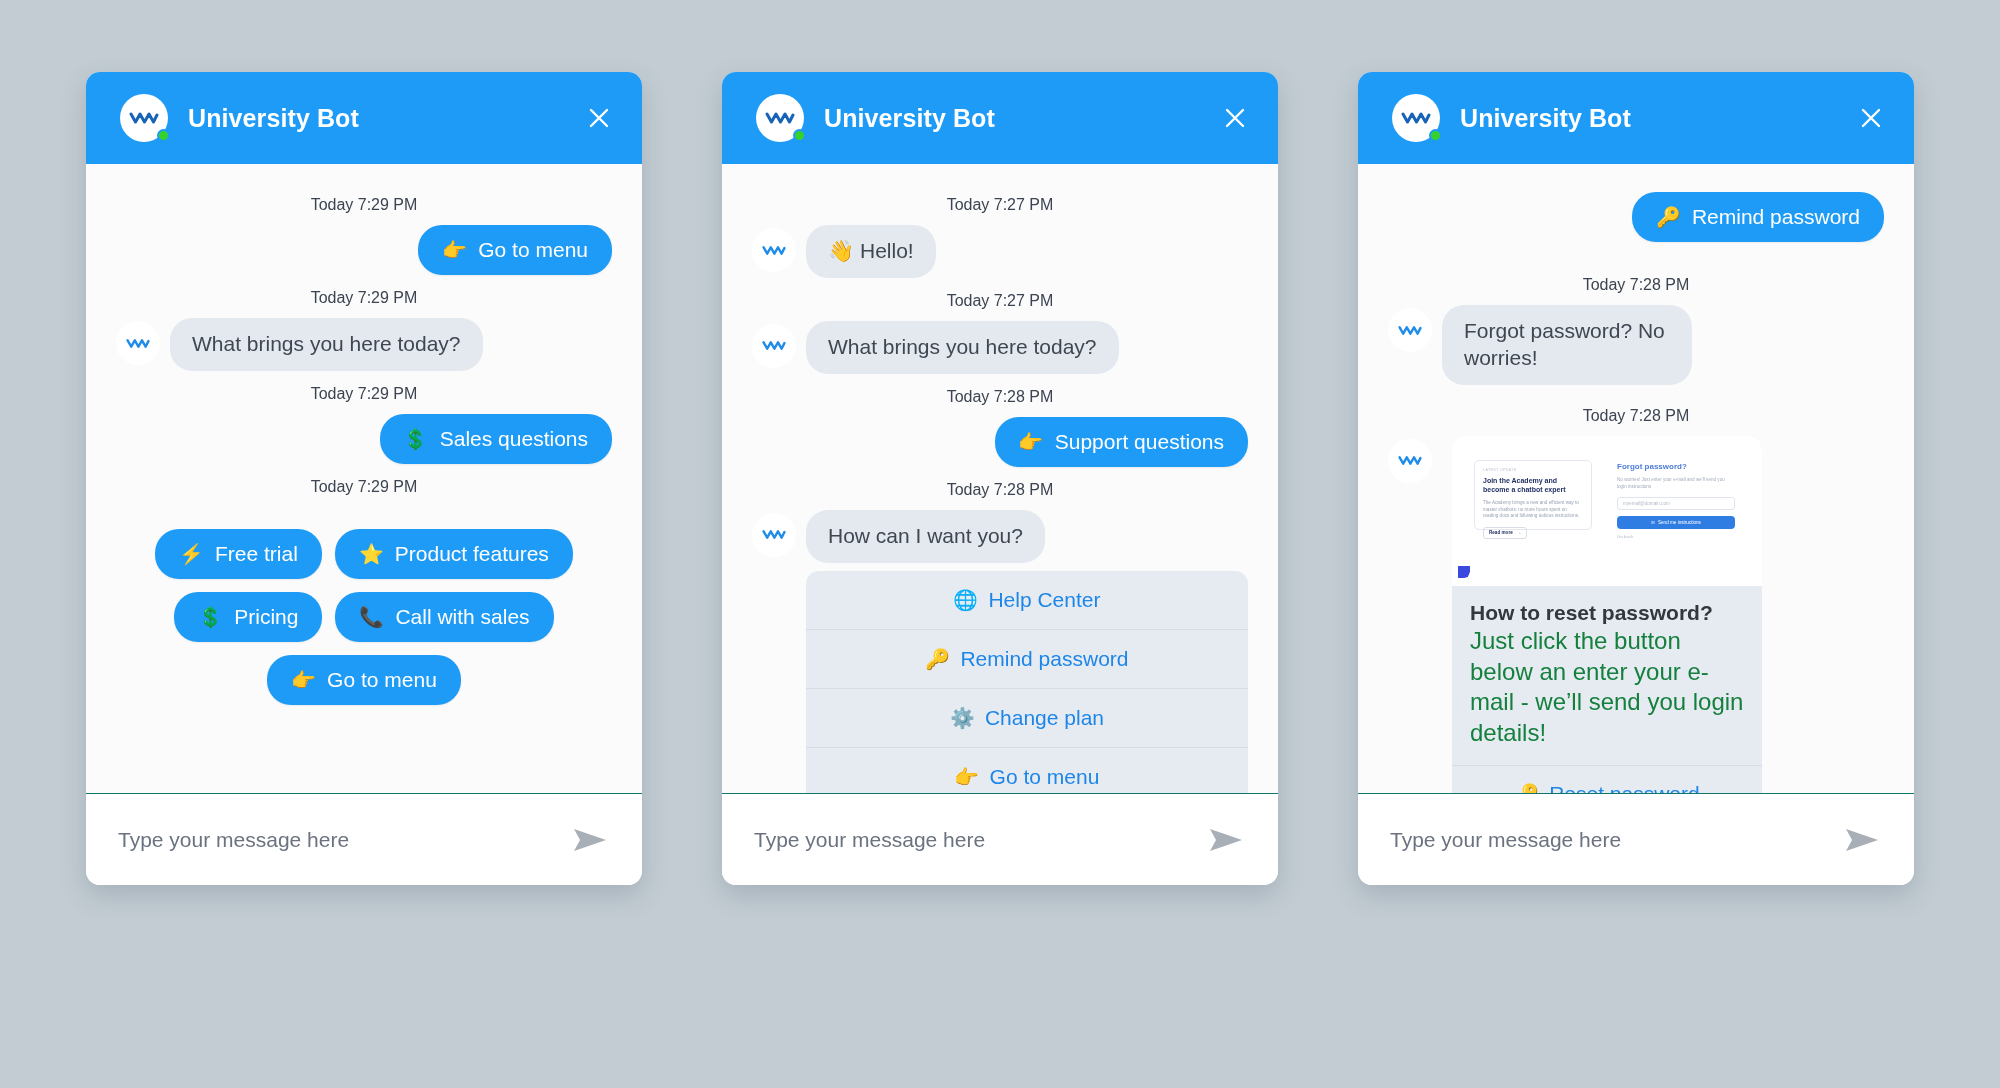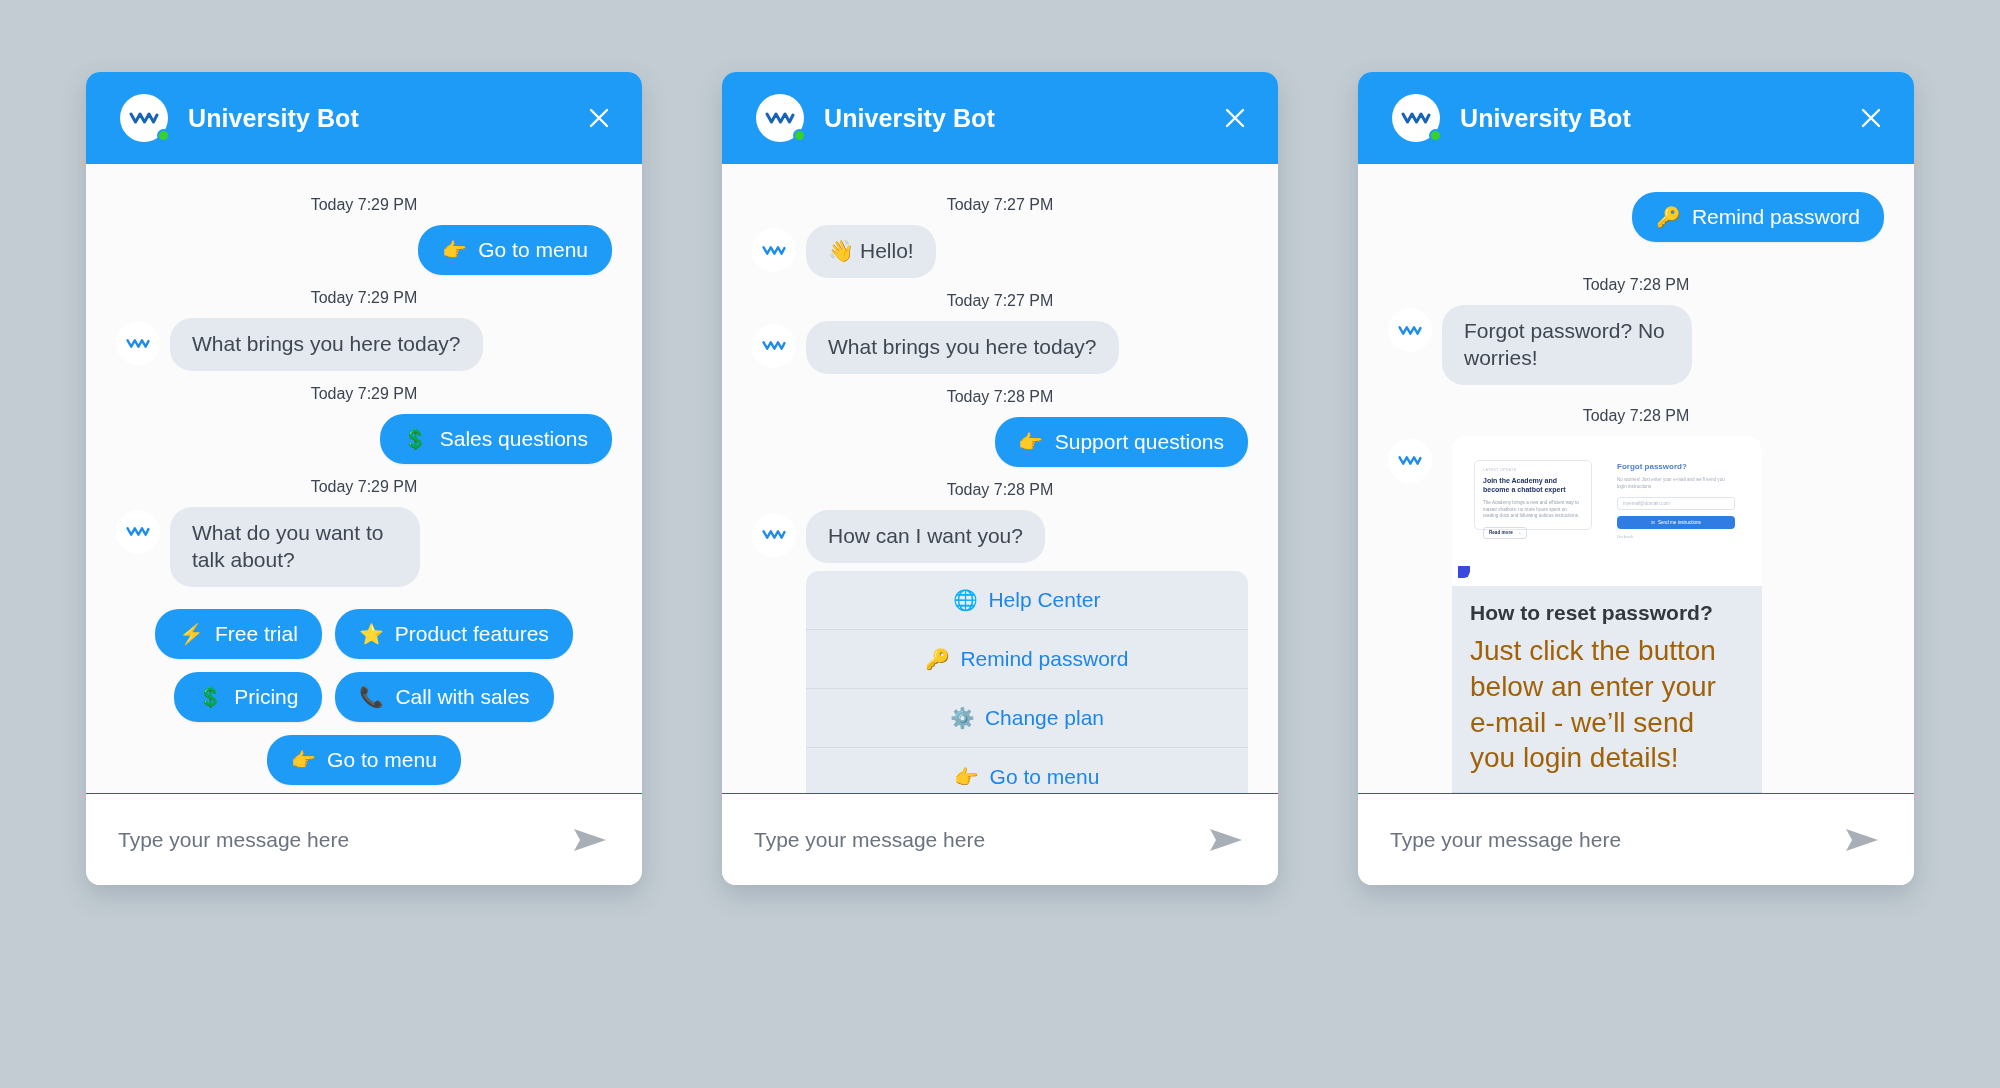--- a/index.html
+++ b/index.html
@@ -203,21 +203,21 @@
   .mini2-link { margin-top: 5px; font-size: 4.4px; color:#b4bbc9; }
   .rc-badge {
     position: absolute; left: 6px; bottom: 4px;
     width: 18px; height: 16px;
   }
   .rc-text { padding: 14px 18px 16px 18px; }
   .rc-title {
     font-size: 21px; font-weight: 700; color: #33383f; line-height: 1.2;
   }
   .rc-desc {
-    font-size: 28px; color: #a16207; line-height: 1.28; margin-top: 8px;
+    font-size: 24px; color: #15803d; line-height: 1.28; margin-top: 1px;
   }
   .rc-actions { border-top: 1px solid #d5dce6; }
   .rc-act {
     padding: 16px 8px; text-align: center;
     font-size: 21px; color: #1d86e8; cursor: pointer;
     display: flex; align-items: center; justify-content: center; gap: 10px;
     border-bottom: 1px solid #d5dce6;
   }
   .rc-act:last-child { border-bottom: none; }
   .rc-act .em { font-size: 20px; line-height: 1; }
@@ -287,28 +287,20 @@
 
       <div class="ts">Today 7:29 PM</div>
       <div class="row right">
         <div class="chip">
           <span class="em">💲</span>
           <span>Sales questions</span>
         </div>
       </div>
 
       <div class="ts">Today 7:29 PM</div>
-      <div class="row left">
-        <div class="bot-ic">
-          <svg width="24" height="13" viewBox="0 0 30 16">
-              <path d="M2 4 L6.5 12 L11 4 L15.5 12 L20 4 L24.5 12 L28 5" fill="none" stroke="#1e8ce8" stroke-width="3" stroke-linecap="round" stroke-linejoin="round"></path>
-            </svg>
-        </div>
-        <div class="bubble" style="max-width:250px">What do you want to talk about?</div>
-      </div>
 
       <div class="chips-wrap">
         <div class="chip">
           <span class="em">⚡</span>
           <span>Free trial</span>
         </div>
         <div class="chip">
           <span class="em">⭐</span>
           <span>Product features</span>
         </div>

